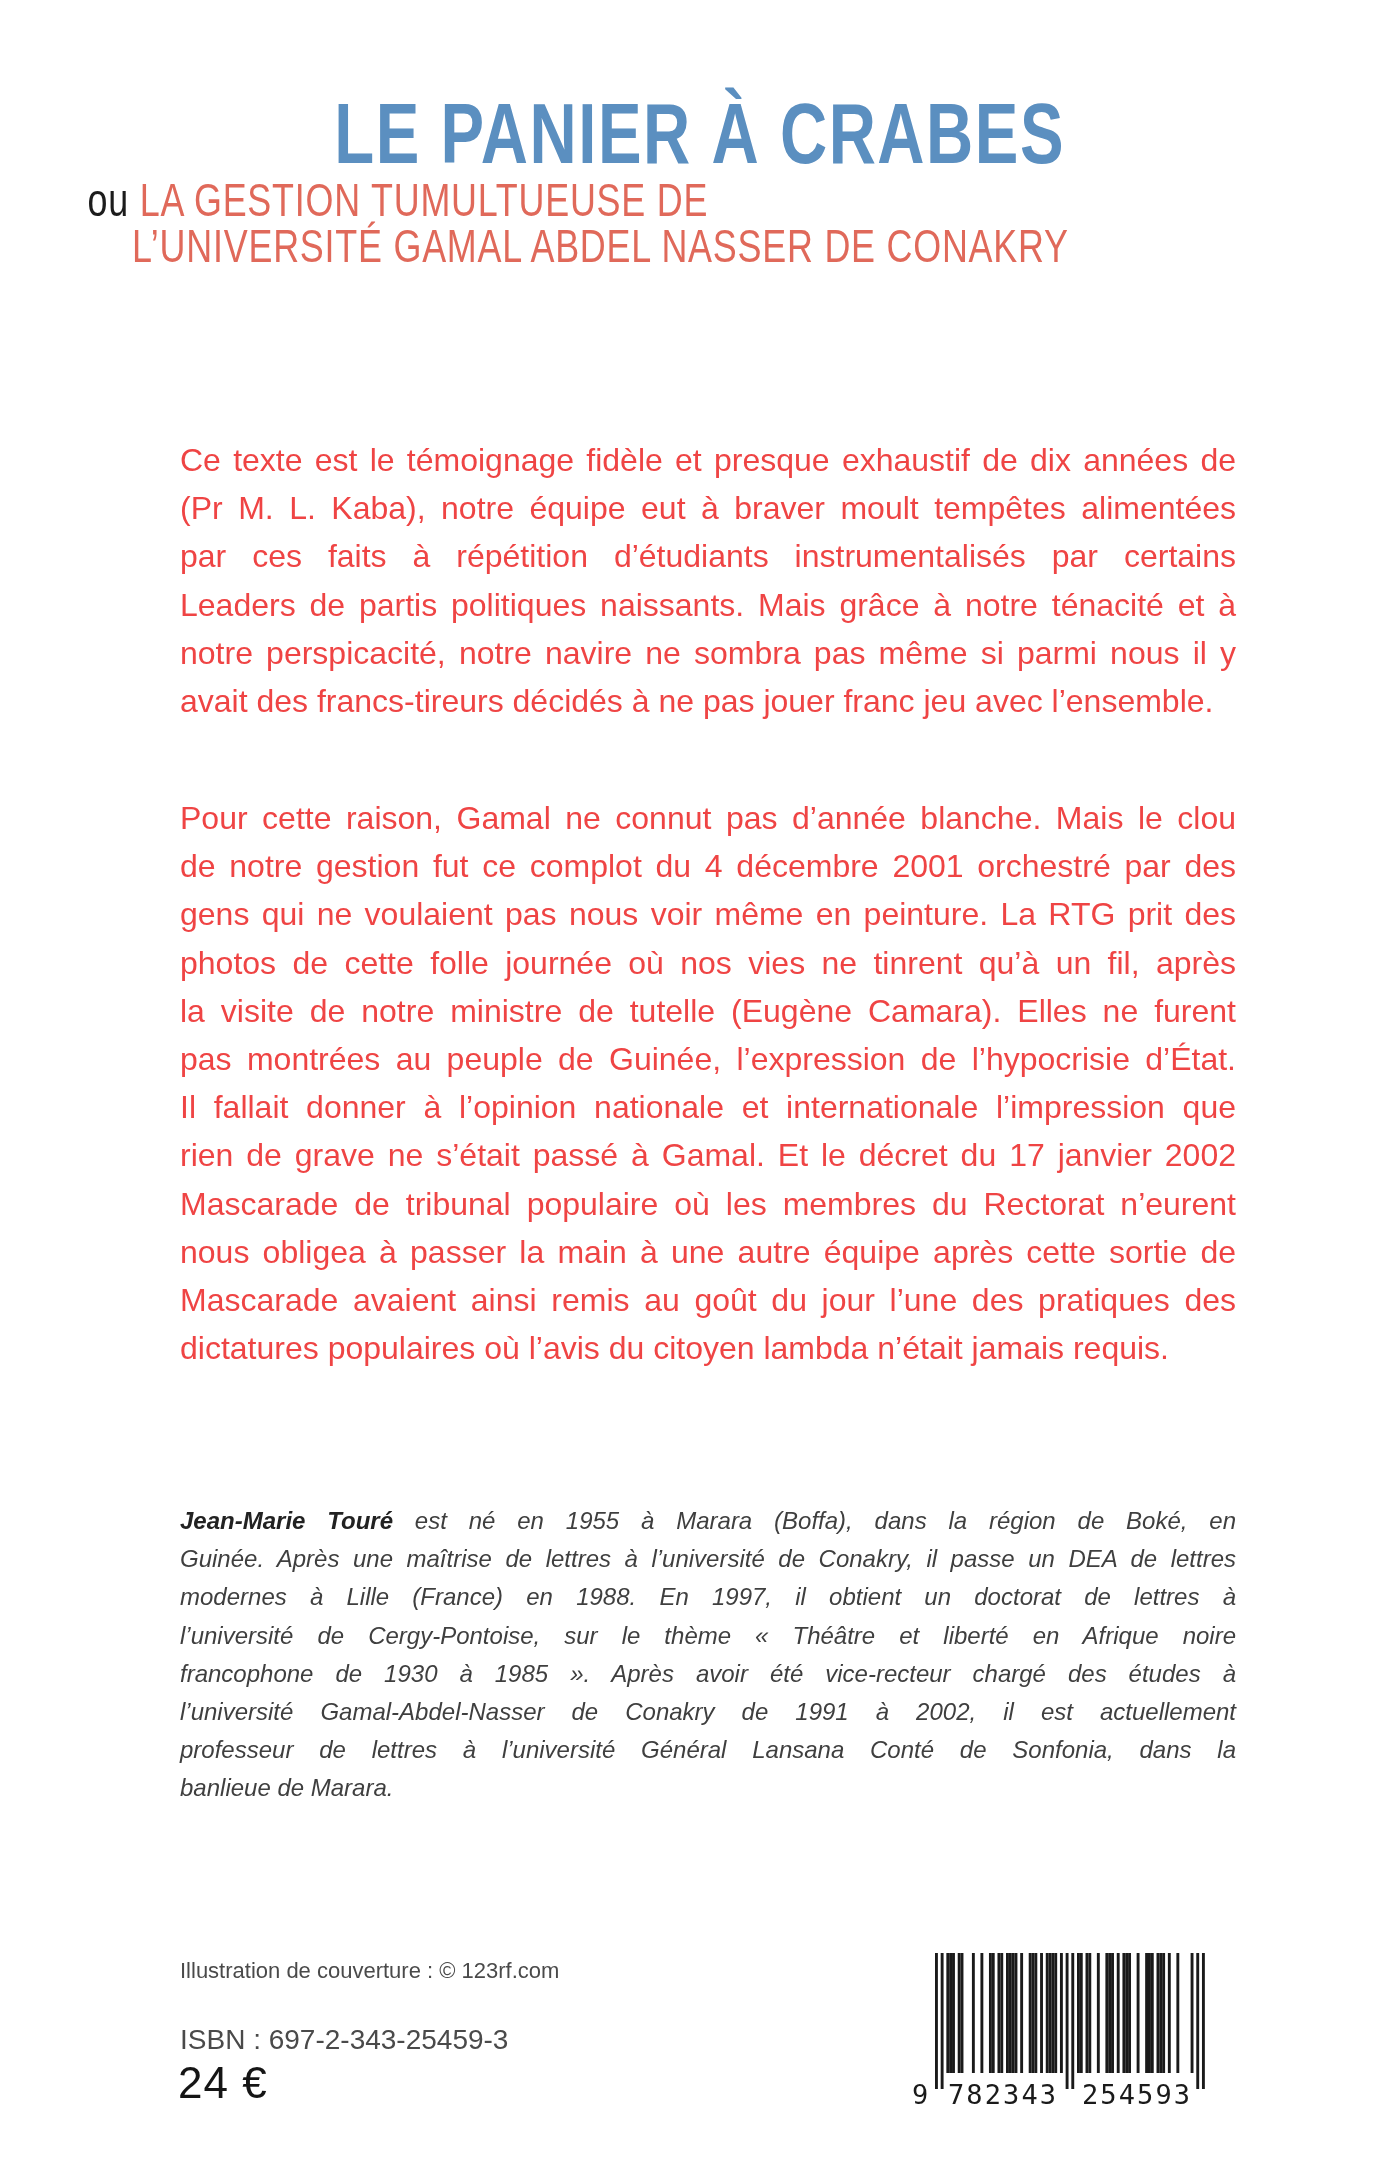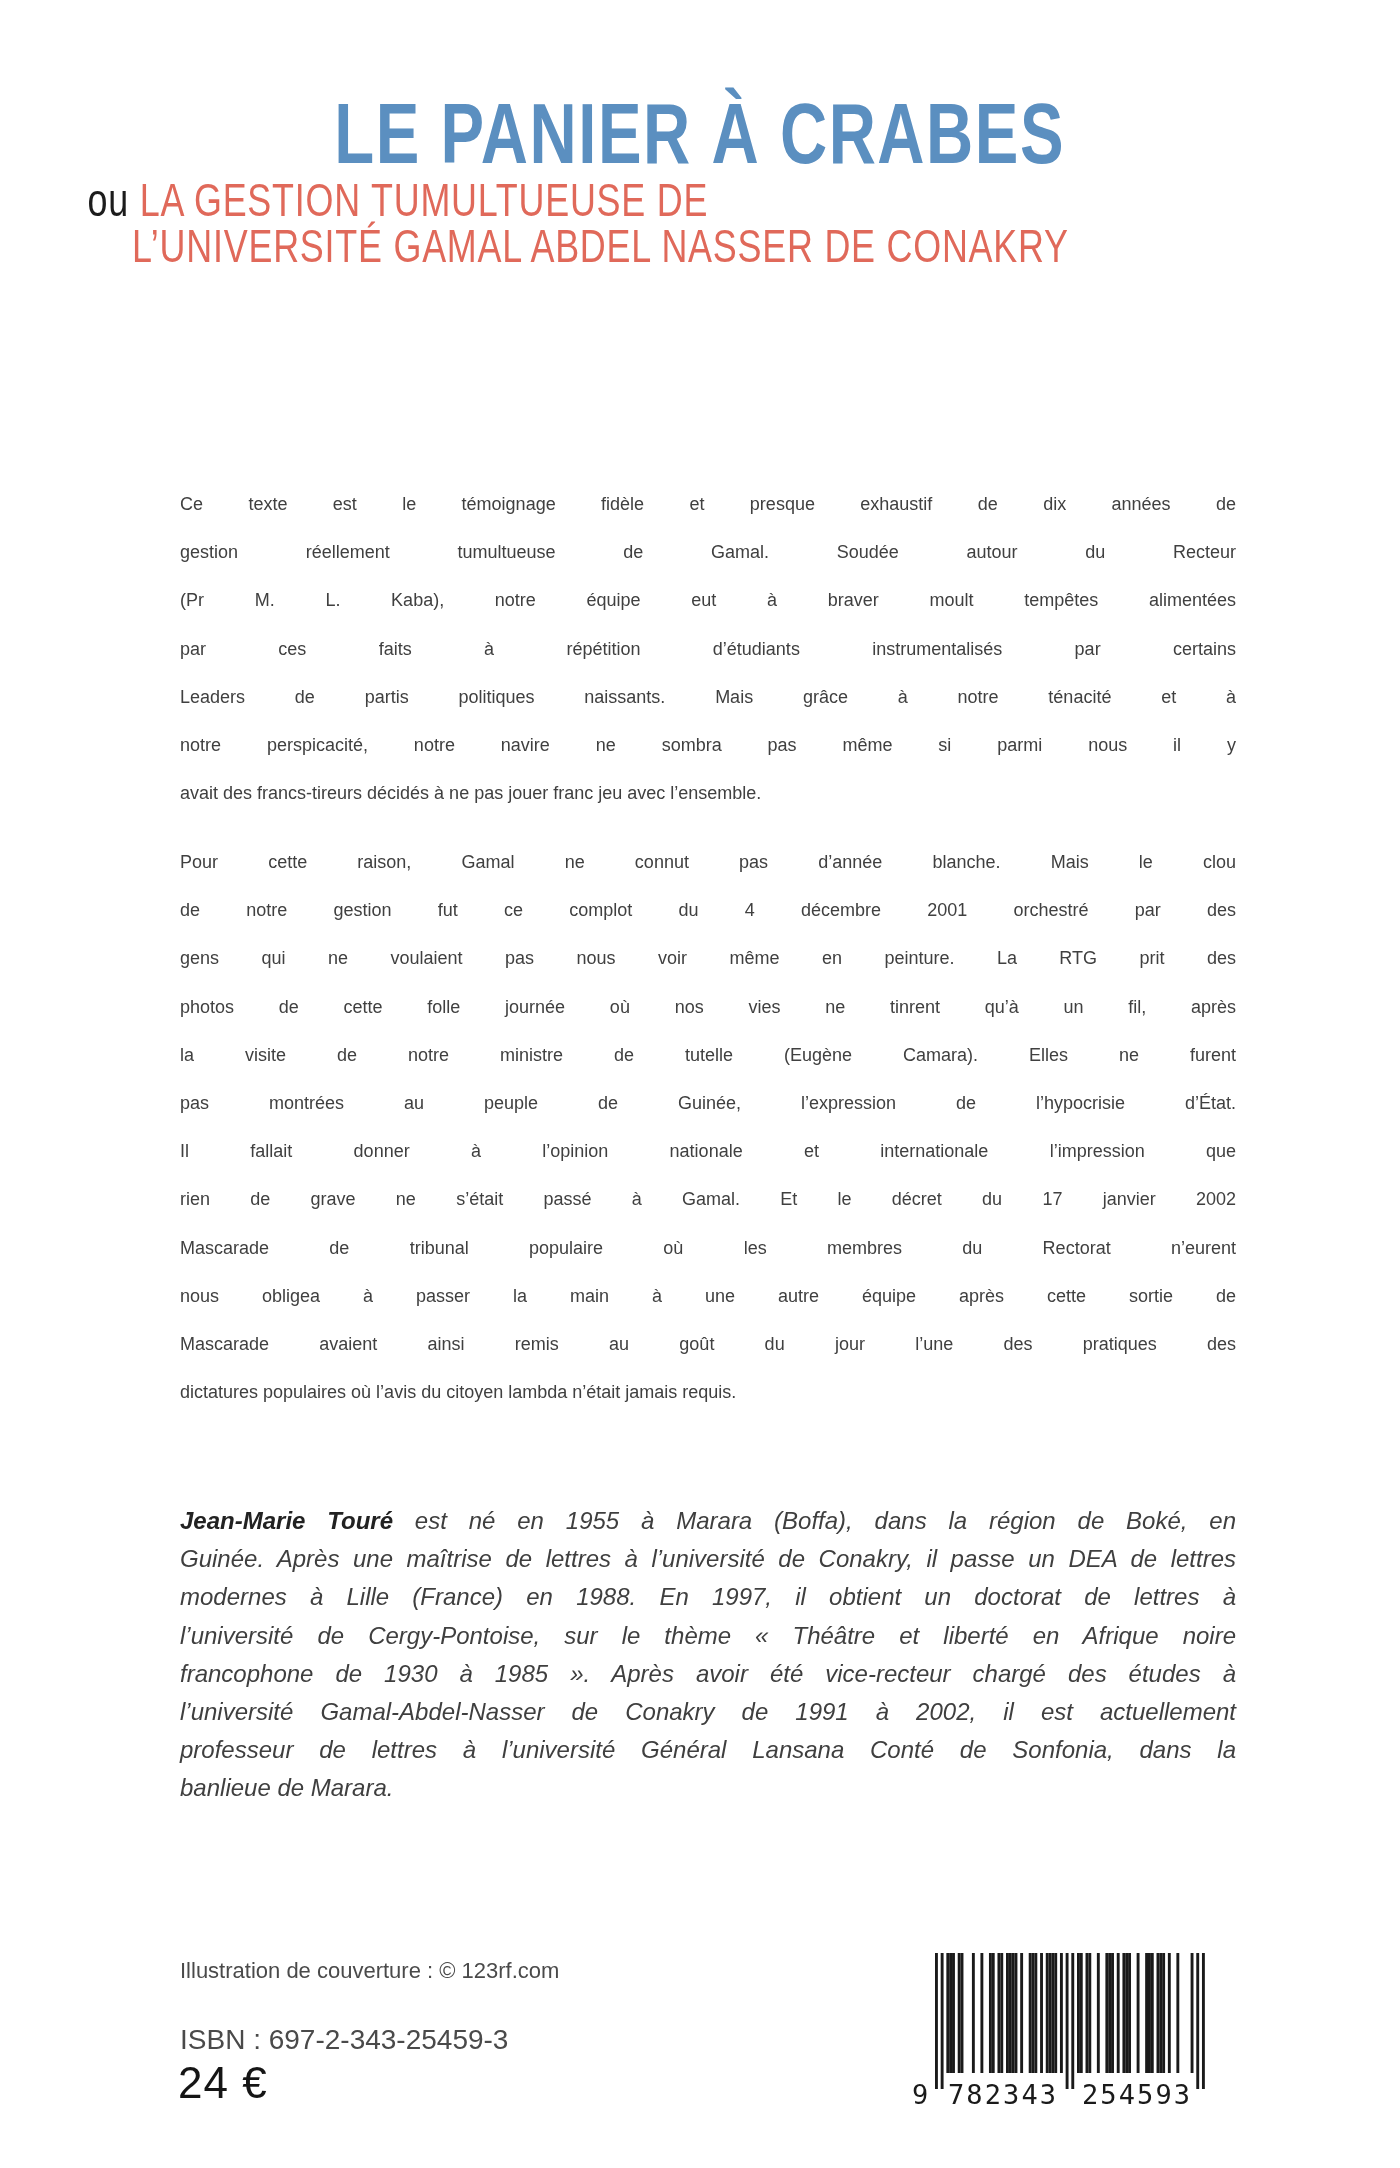--- a/index.html
+++ b/index.html
@@ -21,21 +21,21 @@
   .subtitle{
     position:absolute;left:0;right:0;top:177px;
     text-align:left;line-height:46px;font-size:46px;
     color:#e0695a;white-space:nowrap;
   }
   .subtitle .squeeze{display:inline-block;transform:scaleX(0.78);transform-origin:center;letter-spacing:1px;}
   .subtitle .ou{color:#1c1c1c;text-transform:none;}
   
   .para{
     position:absolute;left:180px;width:1056px;
-    font-size:18px;line-height:48.2px;color:#404040;margin-top:44px;
+    font-size:32px;line-height:48.2px;color:#ef4444;
   }
   .p1{top:436px;}
   .p2{top:794px;}
   .jline{text-align:justify;text-align-last:justify;}
   .jline.last{text-align-last:left;}
   
   .bio{
     position:absolute;left:180px;width:1056px;top:1502px;
     font-size:24px;line-height:38.2px;color:#3f3f3f;
     font-style:italic;
@@ -62,21 +62,20 @@
   </div>
 
   <div class="subtitle">
     <span class="squeeze"><span class="ou">ou</span> <span>LA GESTION TUMULTUEUSE DE</span></span>
     <br>
     <span class="squeeze">L’UNIVERSITÉ GAMAL ABDEL NASSER DE CONAKRY</span>
   </div>
 
   <div class="para p1">
     <div class="jline">Ce texte est le témoignage fidèle et presque exhaustif de dix années de</div>
-    <div class="jline">gestion réellement tumultueuse de Gamal. Soudée autour du Recteur</div>
     <div class="jline">(Pr M. L. Kaba), notre équipe eut à braver moult tempêtes alimentées</div>
     <div class="jline">par ces faits à répétition d’étudiants instrumentalisés par certains</div>
     <div class="jline">Leaders de partis politiques naissants. Mais grâce à notre ténacité et à</div>
     <div class="jline">notre perspicacité, notre navire ne sombra pas même si parmi nous il y</div>
     <div class="jline last">avait des francs-tireurs décidés à ne pas jouer franc jeu avec l’ensemble.</div>
   </div>
 
   <div class="para p2">
     <div class="jline">Pour cette raison, Gamal ne connut pas d’année blanche. Mais le clou</div>
     <div class="jline">de notre gestion fut ce complot du 4 décembre 2001 orchestré par des</div>

